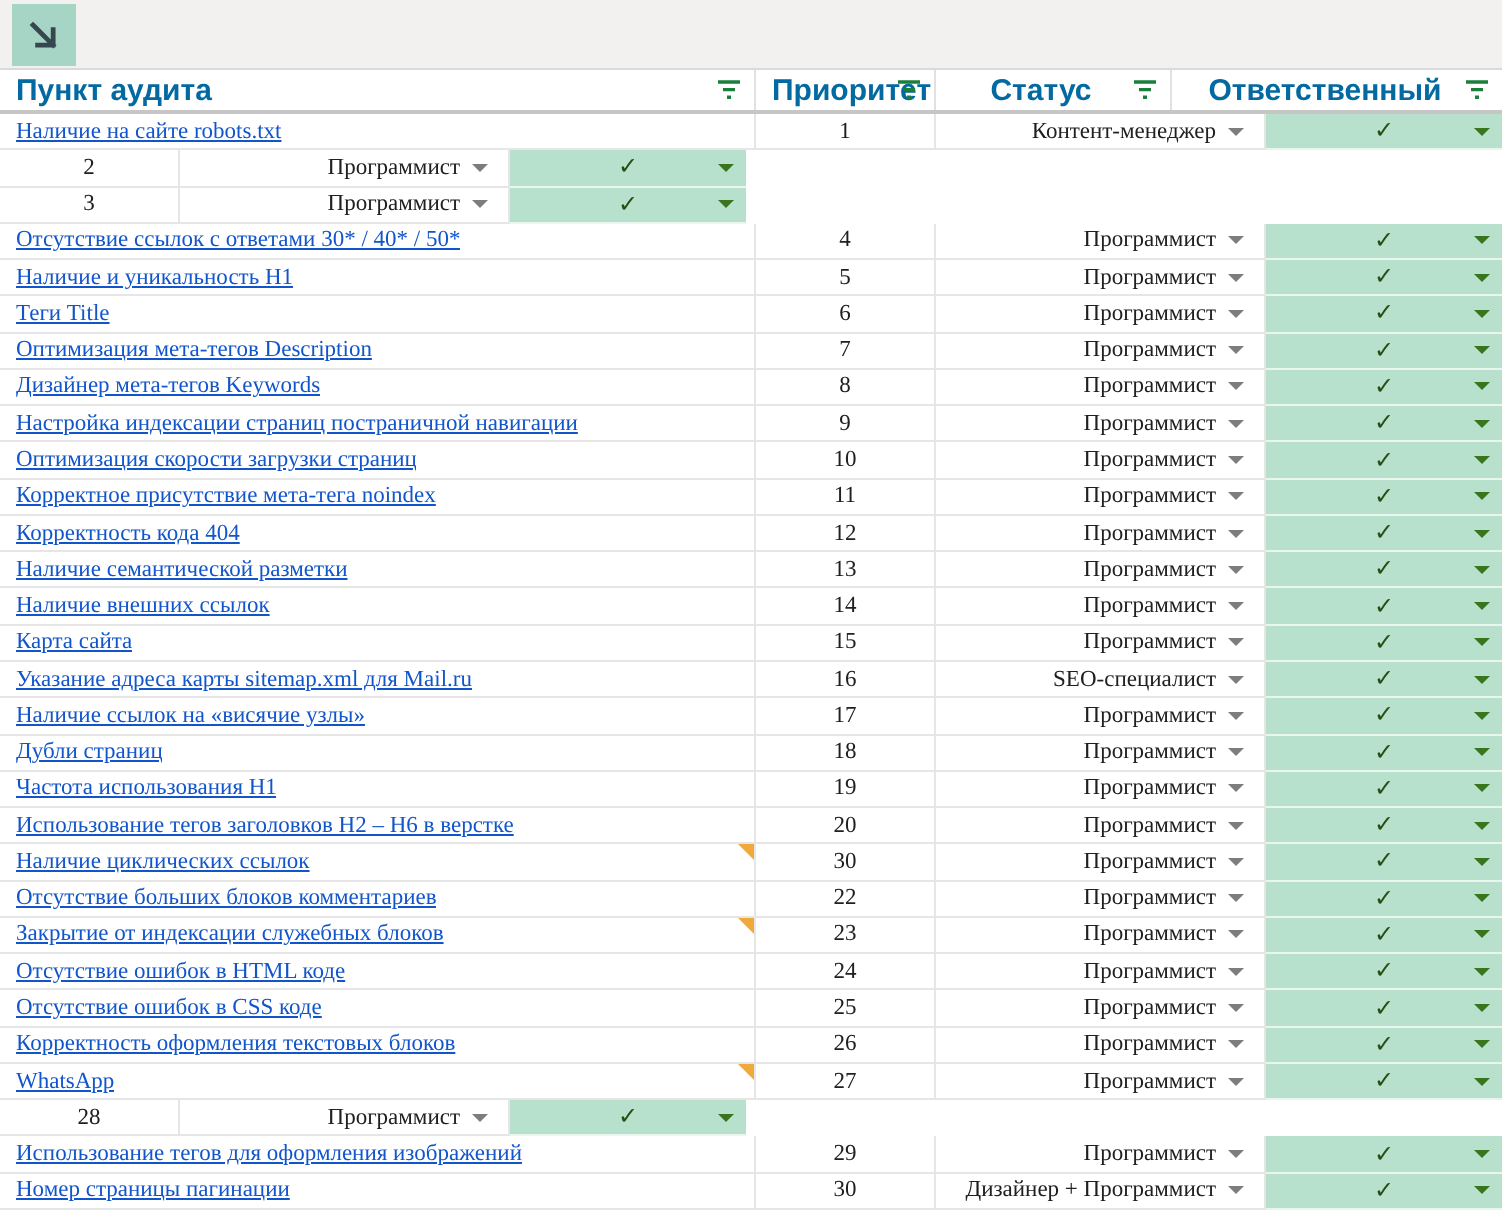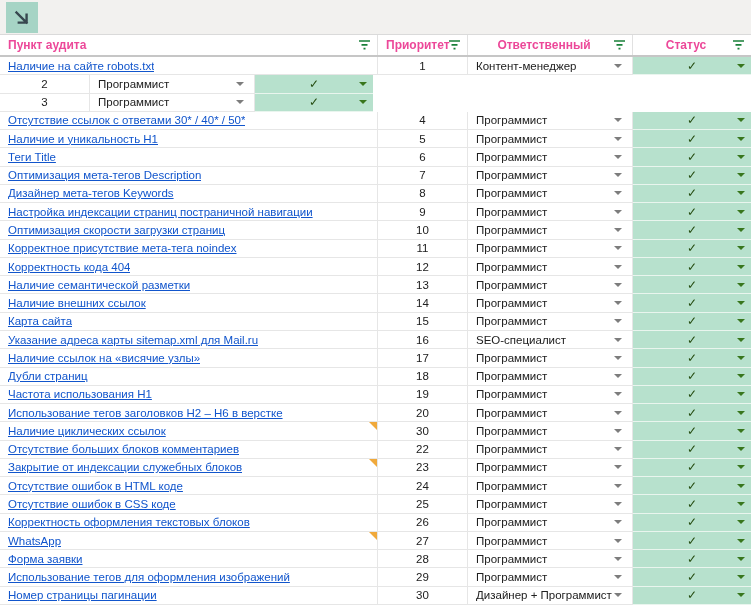--- a/index.html
+++ b/index.html
@@ -26,52 +26,52 @@
     display: flex; align-items: center; justify-content: center;
     cursor: pointer;
   }
   
   .header-row {
     display: flex;
     height: 22px;
     background: #ffffff;
     border-bottom: 2px solid #c6c6c6;
     font-weight: bold;
-    font-size: 12px;
-    color: #ec4899;
+    font-size: 15px;
+    color: #0369a1;
   }
   .hcell {
     position: relative;
     display: flex; align-items: center;
     border-right: 1px solid #e1e1e1;
     padding: 0 20px 0 8px;
   }
   .hcell:last-child { border-right: none; }
   .hc-item   { width: 378px; justify-content: flex-start; }
   .hc-pri    { width: 90px;  justify-content: flex-start; }
   .hc-resp   { width: 165px; justify-content: center; }
   .hc-status { width: 118px; justify-content: center; }
   .filter-icon {
     position: absolute; right: 6px; top: 50%;
     transform: translateY(-50%);
     width: 13px; height: 12px;
     cursor: pointer;
   }
   
-  .row { display: flex; height: 18.27px; font-size: 11.5px; }
+  .row { display: flex; height: 18.27px; font-size: 11.5px; font-family: Liberation Serif, serif; }
   .cell {
     position: relative;
     display: flex; align-items: center;
     border-right: 1px solid #e6e6e6;
     border-bottom: 1px solid #e6e6e6;
     overflow: hidden; white-space: nowrap;
   }
   .c-item   { width: 378px; padding: 0 10px 0 8px; }
   .c-pri    { width: 90px;  justify-content: center; color: #202020; }
-  .c-resp   { width: 165px; padding: 0 24px 0 8px; color: #202020; cursor: pointer; }
+  .c-resp   { width: 165px; padding: 0 24px 0 8px; color: #202020; cursor: pointer; justify-content: flex-end; }
   .c-status {
     width: 118px; justify-content: center;
     background: #b7e1cd;
     border-bottom: 1px solid #e9f5ee;
     border-right: none;
     color: #274e13; font-size: 12px;
     cursor: pointer;
   }
   .item-link {
     color: #1155cc;
@@ -116,32 +116,32 @@
       <svg class="filter-icon" viewBox="0 0 13 12">
         <path d="M1 2 H12 M3.5 5.8 H9.5 M5.5 9.6 H7.5" stroke="#188038" stroke-width="1.7" fill="none"></path>
       </svg>
     </div>
     <div class="hcell hc-pri">
       <span>Приоритет</span>
       <svg class="filter-icon" viewBox="0 0 13 12">
         <path d="M1 2 H12 M3.5 5.8 H9.5 M5.5 9.6 H7.5" stroke="#188038" stroke-width="1.7" fill="none"></path>
       </svg>
     </div>
+    <div class="hcell hc-status">
+      <span>Статус</span>
+      <svg class="filter-icon" viewBox="0 0 13 12">
+        <path d="M1 2 H12 M3.5 5.8 H9.5 M5.5 9.6 H7.5" stroke="#188038" stroke-width="1.7" fill="none"></path>
+      </svg>
+    </div>
     <div class="hcell hc-resp">
       <span>Ответственный</span>
       <svg class="filter-icon" viewBox="0 0 13 12">
         <path d="M1 2 H12 M3.5 5.8 H9.5 M5.5 9.6 H7.5" stroke="#188038" stroke-width="1.7" fill="none"></path>
       </svg>
     </div>
-    <div class="hcell hc-status">
-      <span>Статус</span>
-      <svg class="filter-icon" viewBox="0 0 13 12">
-        <path d="M1 2 H12 M3.5 5.8 H9.5 M5.5 9.6 H7.5" stroke="#188038" stroke-width="1.7" fill="none"></path>
-      </svg>
-    </div>
   </div>
 
   <div>
   <div class="row">
     <div class="cell c-item">
       <a class="item-link">Наличие на сайте robots.txt</a>
 
     </div>
     <div class="cell c-pri">1</div>
     <div class="cell c-resp">
@@ -556,24 +556,20 @@
       <span>Программист</span>
       <span class="dd-arrow dd-gray"></span>
     </div>
     <div class="cell c-status">
       <span class="check-mark">✓</span>
       <span class="dd-arrow dd-green"></span>
     </div>
   </div>
 
   <div class="row">
-    <div class="cell c-item">
-      <a class="item-link">Форма заявки</a>
-
-    </div>
     <div class="cell c-pri">28</div>
     <div class="cell c-resp">
       <span>Программист</span>
       <span class="dd-arrow dd-gray"></span>
     </div>
     <div class="cell c-status">
       <span class="check-mark">✓</span>
       <span class="dd-arrow dd-green"></span>
     </div>
   </div>

